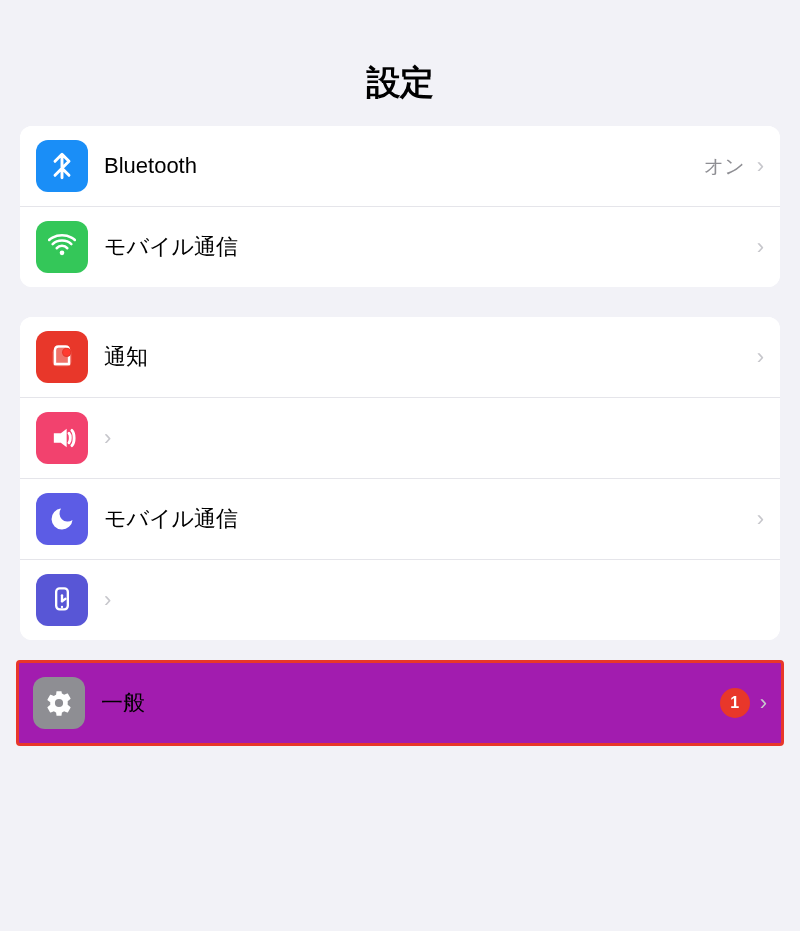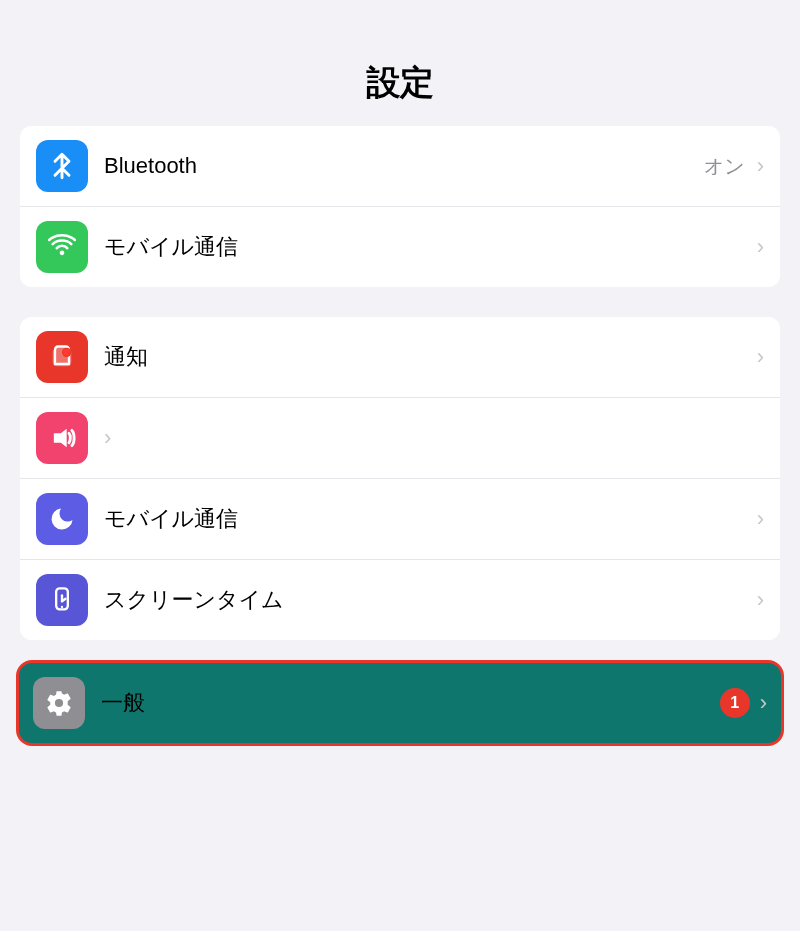--- a/index.html
+++ b/index.html
@@ -100,23 +100,23 @@
       font-size: 16px;
       font-weight: 600;
       display: flex;
       align-items: center;
       justify-content: center;
       margin-right: 10px;
     }
 
     .highlighted-row {
       border: 3px solid #e8372a;
-      border-radius: 16px;
+      border-radius: 4px;
       margin: 0 16px 20px 16px;
-      background: #0f766e;
+      background: #a21caf;
       display: flex;
       align-items: center;
       padding: 14px 14px;
       min-height: 75px;
       cursor: pointer;
     }
 
     .highlighted-row .row-label {
       font-size: 22px;
       color: #000;
@@ -200,21 +200,20 @@
 
   <div class="settings-row">
     <div class="icon-wrap icon-indigo">
       <svg viewBox="0 0 24 24" xmlns="http://www.w3.org/2000/svg">
         <rect x="7" y="2" width="10" height="18" rx="3" stroke="white" stroke-width="2" fill="none"></rect>
         <line x1="12" y1="8" x2="12" y2="13" stroke="white" stroke-width="2" stroke-linecap="round"></line>
         <line x1="12" y1="13" x2="15" y2="11" stroke="white" stroke-width="2" stroke-linecap="round"></line>
         <circle cx="12" cy="18" r="1" fill="white"></circle>
       </svg>
     </div>
-    <span class="row-label">スクリーンタイム</span>
     <span class="chevron">›</span>
   </div>
 
 </div>
 
 <div class="highlighted-row">
   <div class="icon-wrap icon-gray" style="margin-right:16px;">
     <svg viewBox="0 0 24 24" xmlns="http://www.w3.org/2000/svg">
       <path d="M12 15.5A3.5 3.5 0 0 1 8.5 12 3.5 3.5 0 0 1 12 8.5a3.5 3.5 0 0 1 3.5 3.5 3.5 3.5 0 0 1-3.5 3.5m7.43-2.92c.04-.34.07-.69.07-1.08s-.03-.73-.07-1.08l2.3-1.8c.21-.16.27-.46.13-.7l-2.18-3.77c-.14-.24-.43-.32-.67-.24l-2.71 1.09c-.56-.43-1.16-.8-1.82-1.07L14.12 2H9.88L9.5 4.93c-.66.27-1.26.64-1.82 1.07L4.97 4.91c-.24-.08-.53 0-.67.24L2.12 8.92c-.14.24-.08.54.13.7l2.3 1.8c-.04.35-.07.7-.07 1.08s.03.73.07 1.08l-2.3 1.8c-.21.16-.27.46-.13.7l2.18 3.77c.14.24.43.32.67.24l2.71-1.09c.56.43 1.16.8 1.82 1.07l.38 2.93h4.24l.38-2.93c.66-.27 1.26-.64 1.82-1.07l2.71 1.09c.24.08.53 0 .67-.24l2.18-3.77c.14-.24.08-.54-.13-.7l-2.3-1.8z" fill="white"></path>
     </svg>

